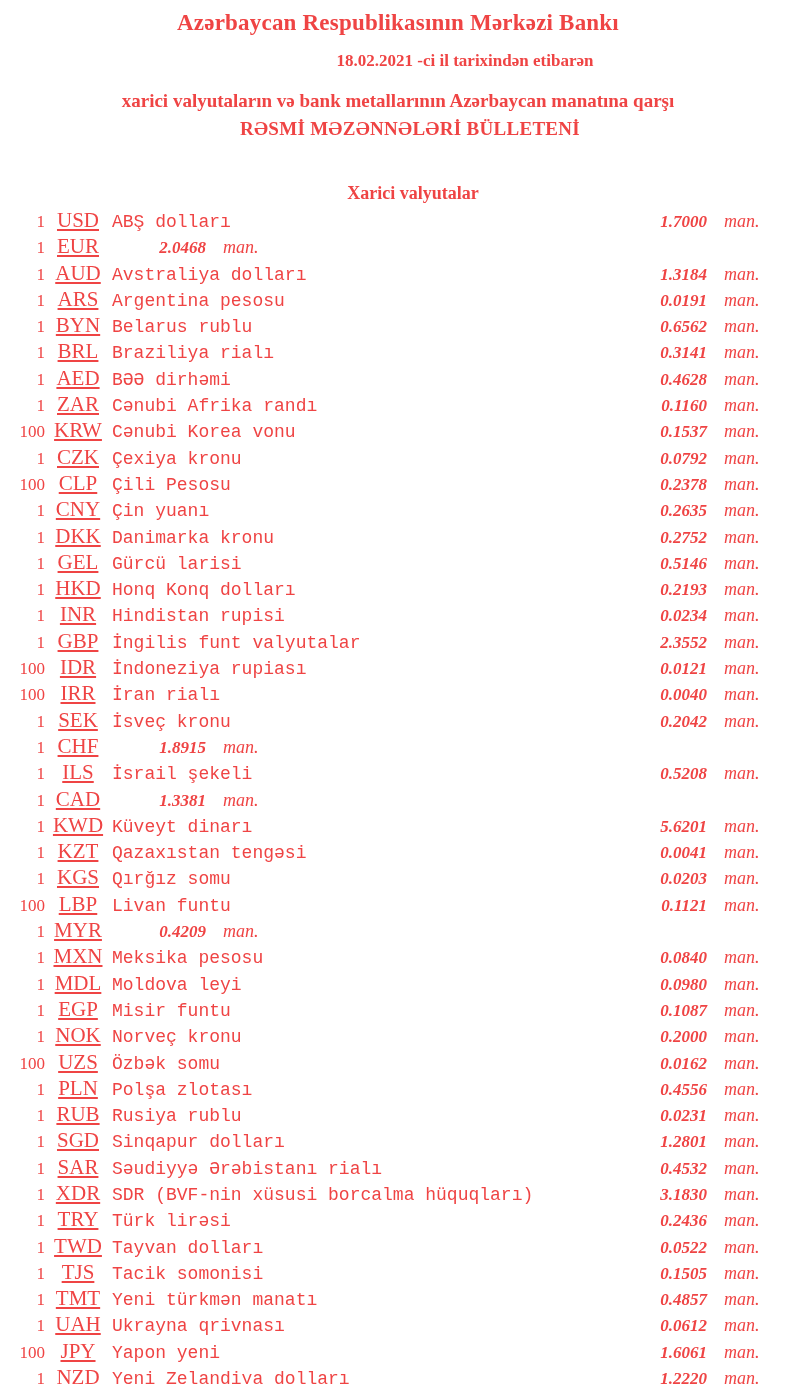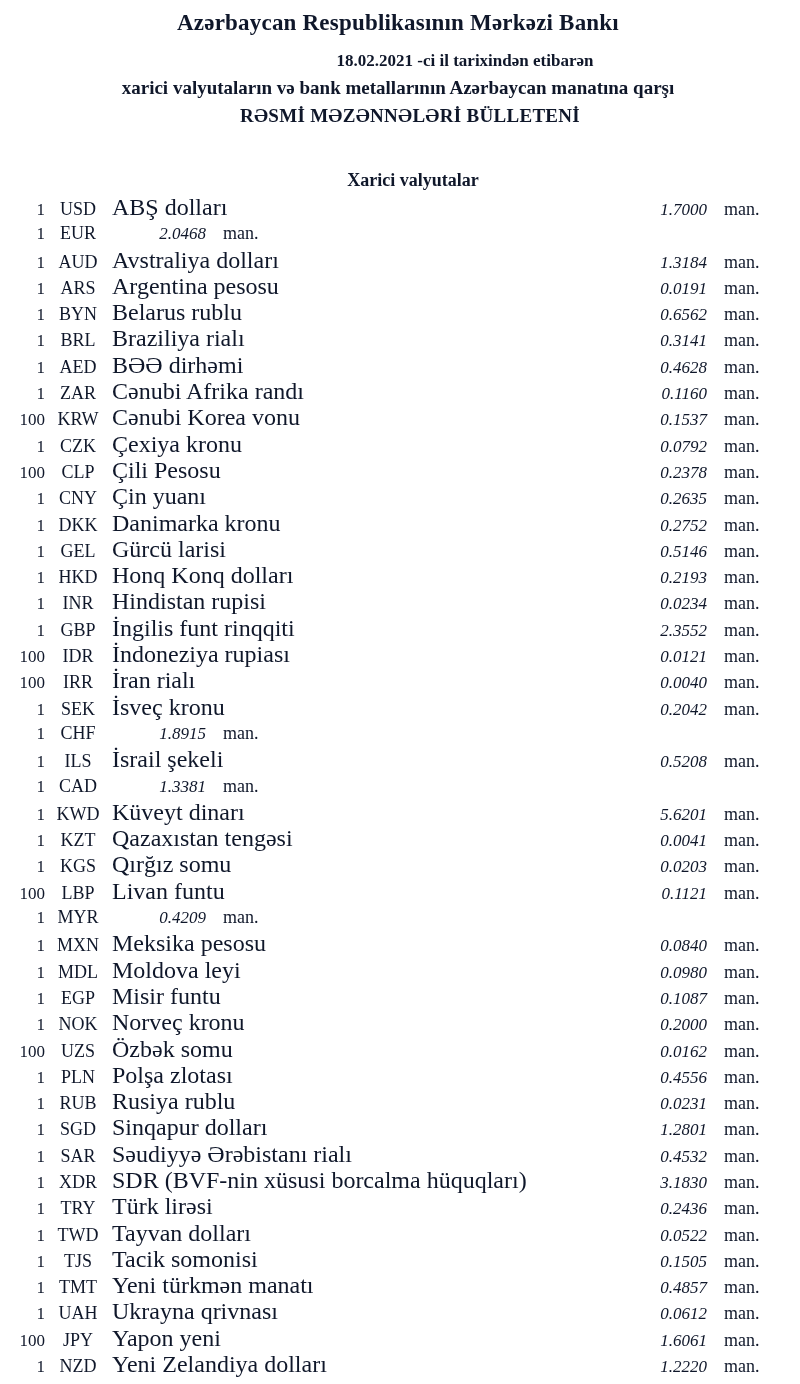--- a/index.html
+++ b/index.html
@@ -6,21 +6,21 @@
     margin: 0;
     padding: 0;
     background: #ffffff;
   }
   .page {
     position: relative;
     width: 796px;
     height: 1384px;
     overflow: hidden;
     background: #ffffff;
-    color: #0f172a;
+    color: #ef4444;
     font-family: "Liberation Serif", "DejaVu Serif", serif;
   }
   .doc-header { width: 100%; }
   .bank-name {
     padding-top: 10px;
     font-size: 23px;
     font-weight: bold;
     text-align: center;
     line-height: 26px;
     letter-spacing: 0.2px;
@@ -28,21 +28,21 @@
   .date-line {
     margin-top: 14px;
     font-size: 17px;
     font-weight: bold;
     text-align: center;
     line-height: 22px;
     position: relative;
     left: 67px;
   }
   .subject-line {
-    margin-top: 4px;
+    margin-top: 17px;
     font-size: 19px;
     font-weight: bold;
     text-align: center;
     line-height: 24px;
   }
   .bulletin-title {
     margin-top: 4px;
     font-size: 19px;
     font-weight: bold;
     text-align: center;
@@ -74,43 +74,46 @@
   .c-nominal {
     width: 45px;
     text-align: right;
     font-size: 17px;
     flex: 0 0 auto;
   }
   .c-code {
     width: 56px;
     margin-left: 5px;
     text-align: center;
-    font-size: 18px;
+    font-size: 21px;
     flex: 0 0 auto;
+    text-decoration: underline;
   }
   .c-name {
     flex: 1 1 auto;
     padding-left: 6px;
-    font-size: 24px;
+    font-size: 18px;
     overflow: hidden;
+    font-family: Liberation Mono, monospace;
   }
   .c-rate {
     width: 100px;
     text-align: right;
-    font-weight: normal;
+    font-weight: bold;
     font-style: italic;
     font-size: 17px;
     flex: 0 0 auto;
   }
   .c-unit {
     width: 89px;
     box-sizing: border-box;
     padding-left: 17px;
     font-size: 18px;
     flex: 0 0 auto;
+    font-style: italic;
   }
 </style>
 </head>
 <body>
 
 <div class="page">
 
   <div class="doc-header">
     <div class="bank-name">Azərbaycan Respublikasının Mərkəzi Bankı</div>
     <div class="date-line">18.02.2021 -ci il tarixindən etibarən</div>
@@ -228,21 +231,21 @@
       <div class="rate-row">
     <span class="c-nominal">1</span>
     <span class="c-code">INR</span>
     <span class="c-name">Hindistan rupisi</span>
     <span class="c-rate">0.0234</span>
     <span class="c-unit">man.</span>
   </div>
       <div class="rate-row">
     <span class="c-nominal">1</span>
     <span class="c-code">GBP</span>
-    <span class="c-name">İngilis funt rinqqiti</span>
+    <span class="c-name">İngilis funt valyutalar</span>
     <span class="c-rate">2.3552</span>
     <span class="c-unit">man.</span>
   </div>
       <div class="rate-row">
     <span class="c-nominal">100</span>
     <span class="c-code">IDR</span>
     <span class="c-name">İndoneziya rupiası</span>
     <span class="c-rate">0.0121</span>
     <span class="c-unit">man.</span>
   </div>

